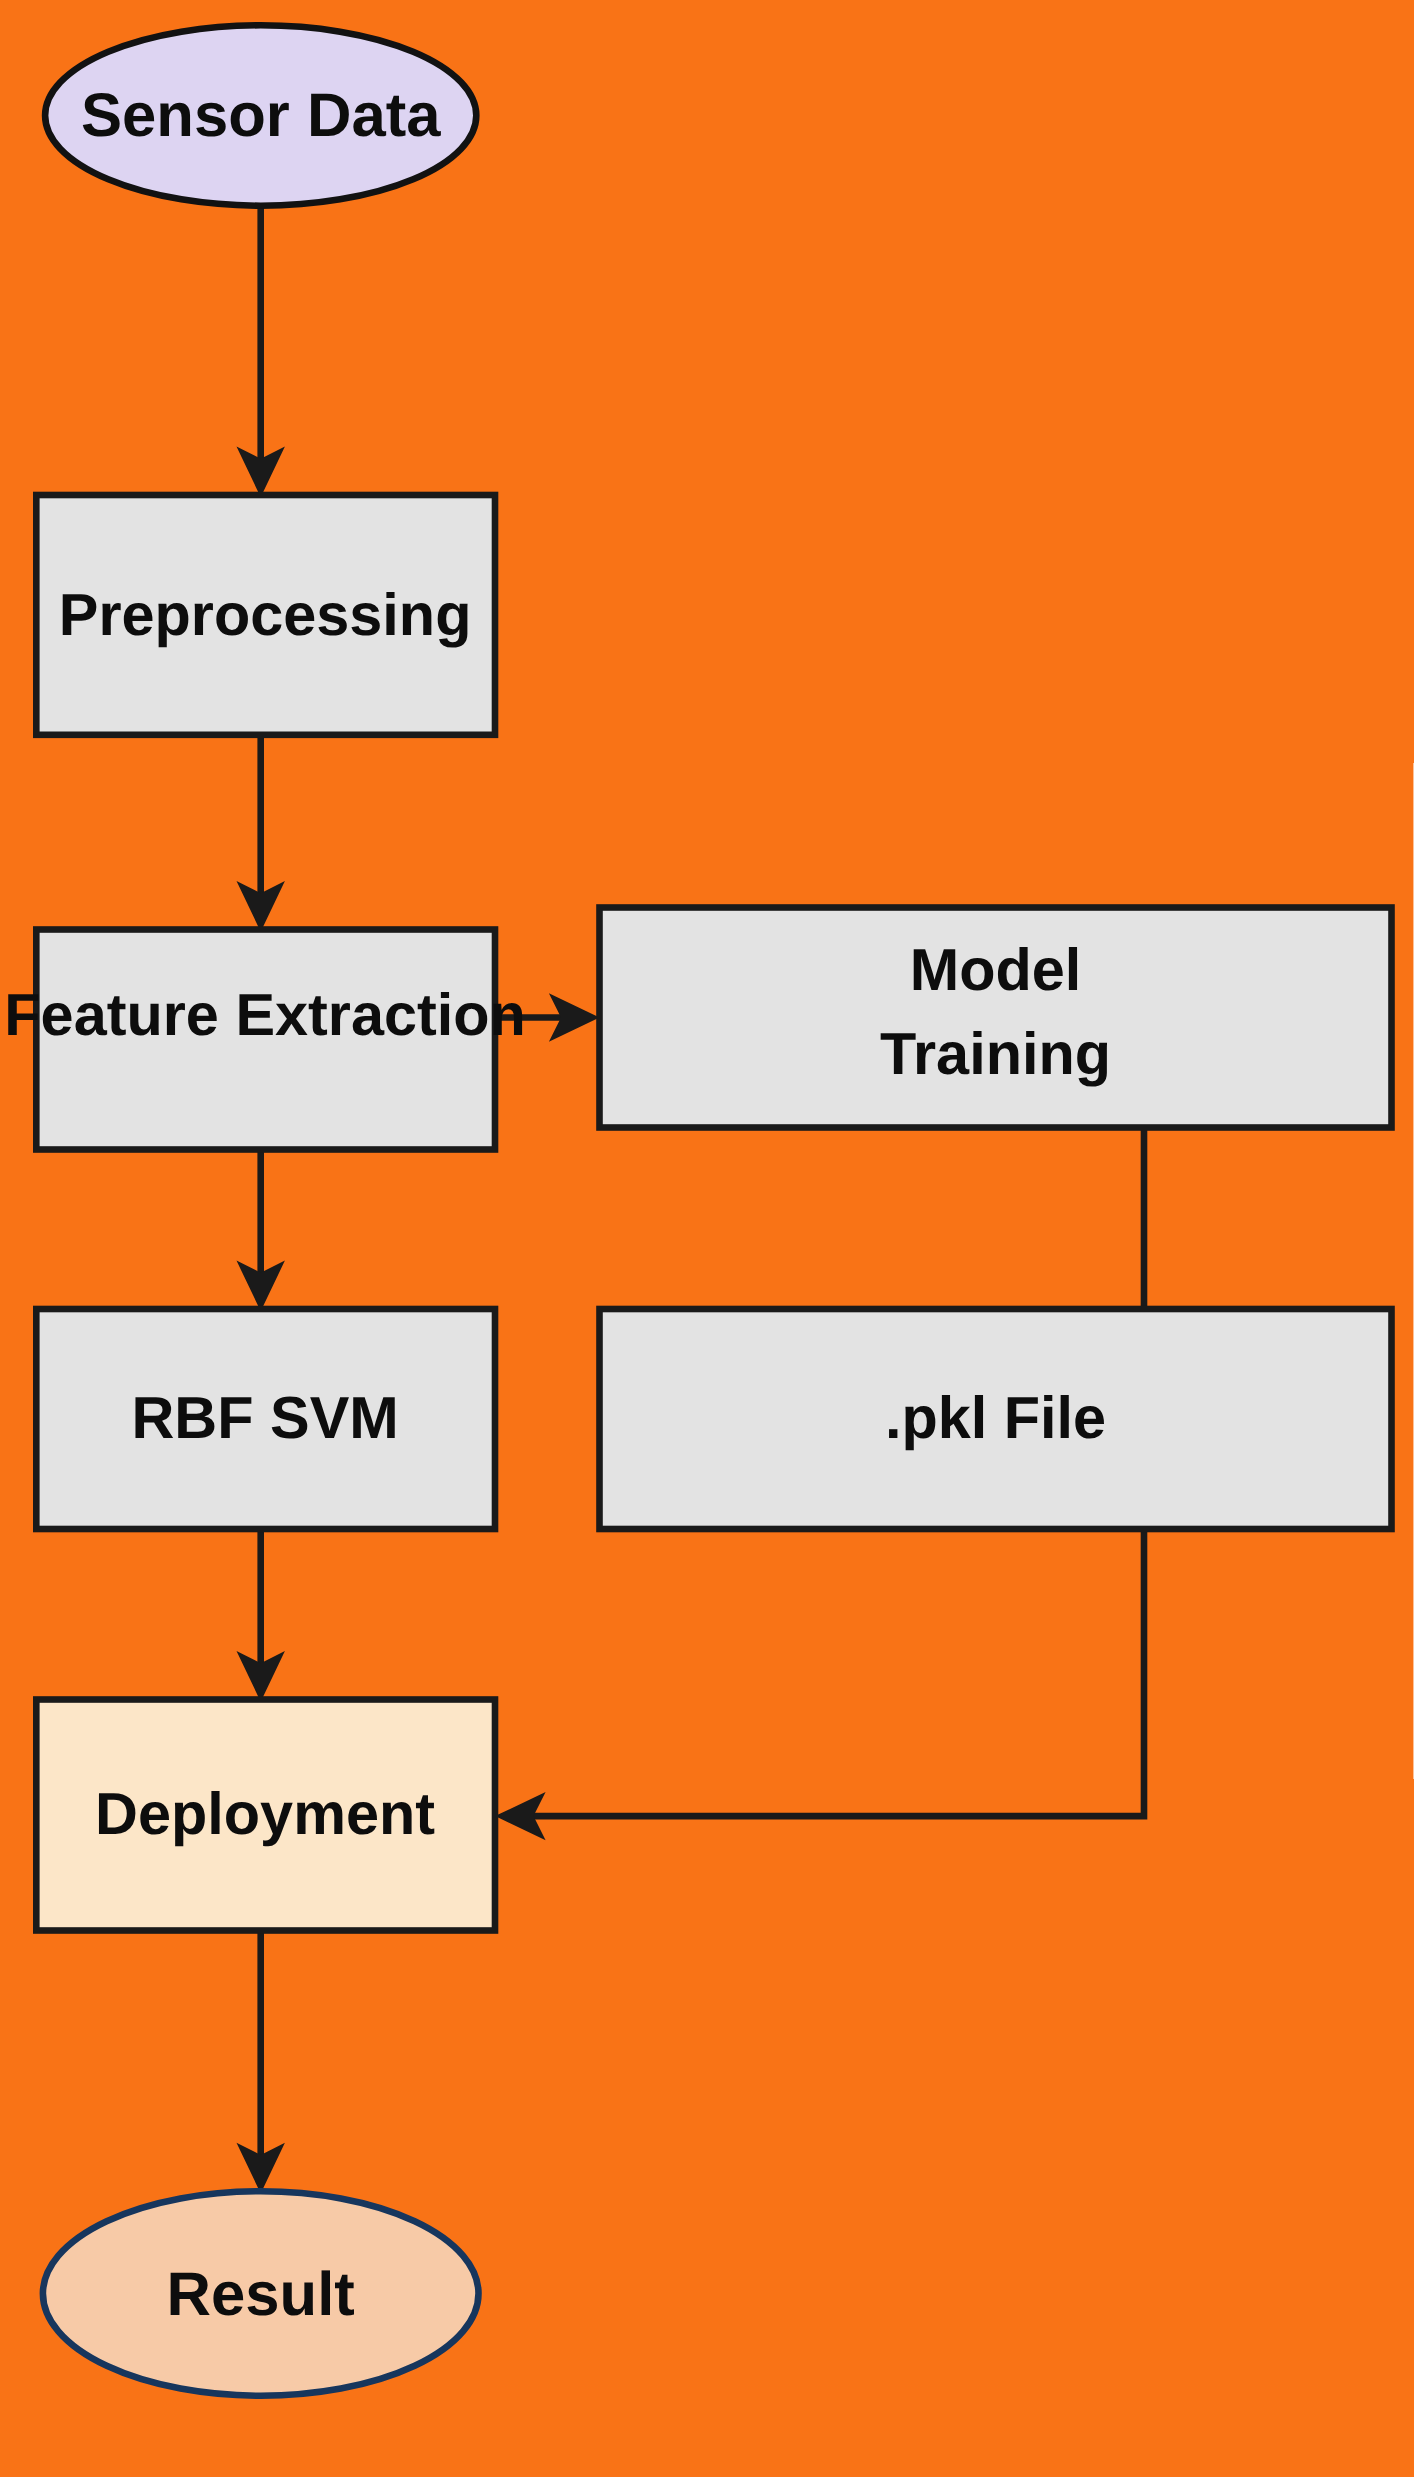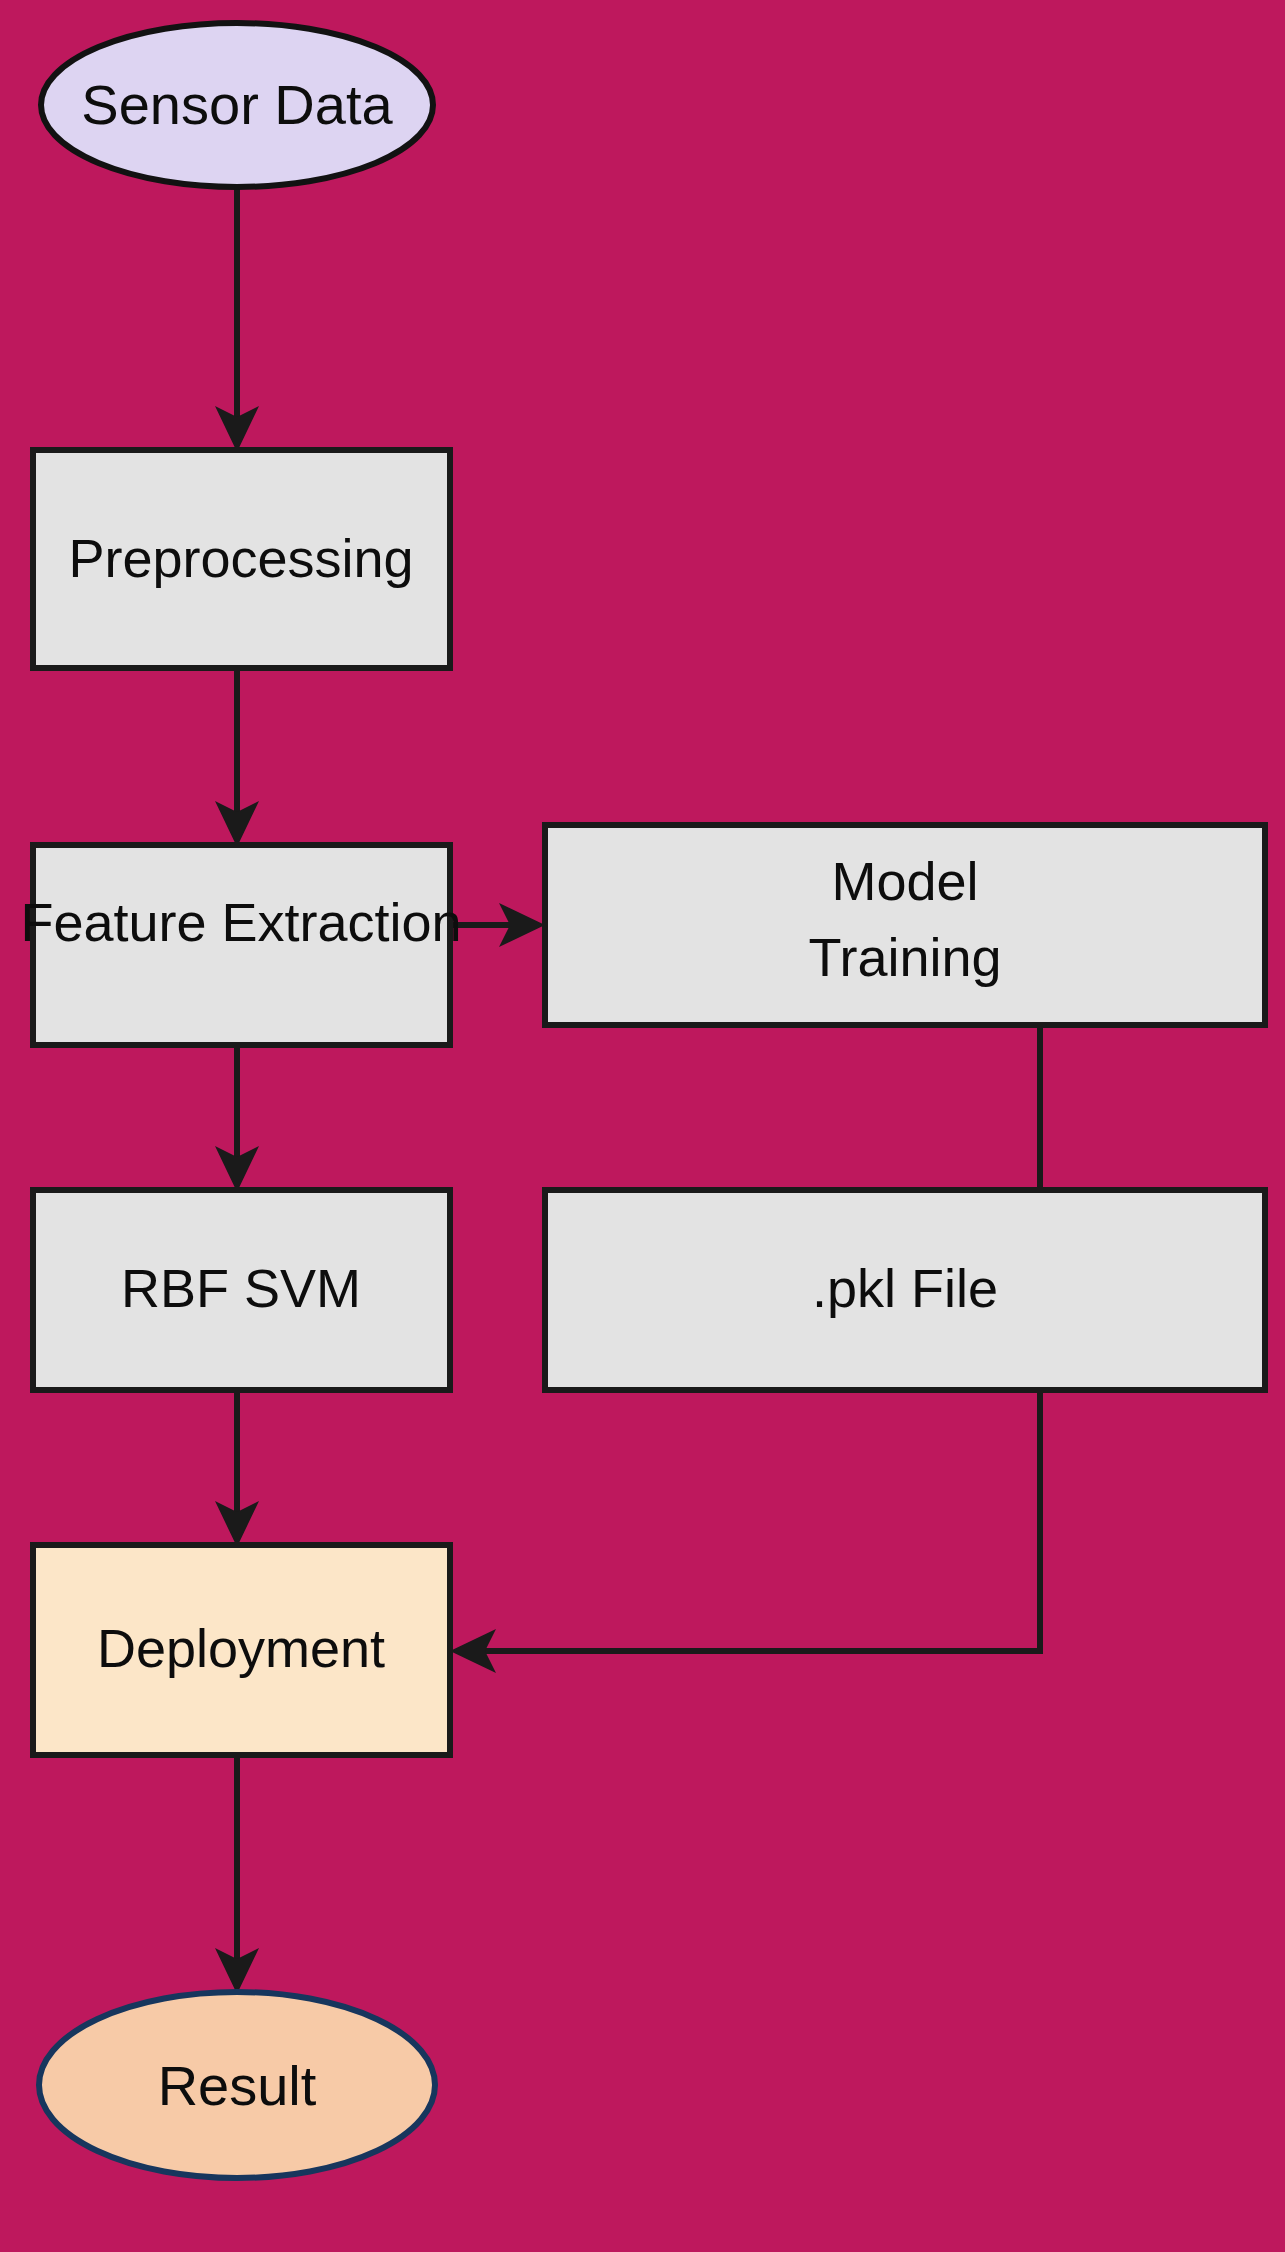--- a/index.html
+++ b/index.html
@@ -8,22 +8,23 @@
     padding: 0;
     background: #ffffff;
   }
   body {
     font-family: "Liberation Sans", sans-serif;
   }
   #canvas {
     position: relative;
     width: 1285px;
     height: 2252px;
-    background: #be185d;
+    background: #f97316;
     overflow: hidden;
+    font-weight: bold;
   }
   #flow-svg {
     position: absolute;
     left: 0;
     top: 0;
     width: 1285px;
     height: 2252px;
   }
   .node-label {
     font-family: "Liberation Sans", sans-serif;

